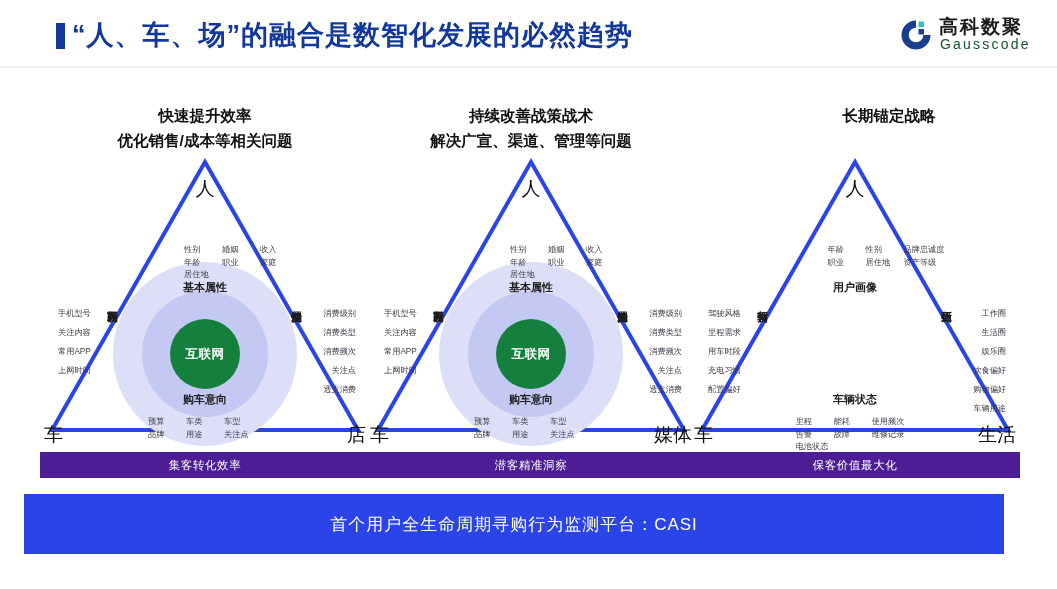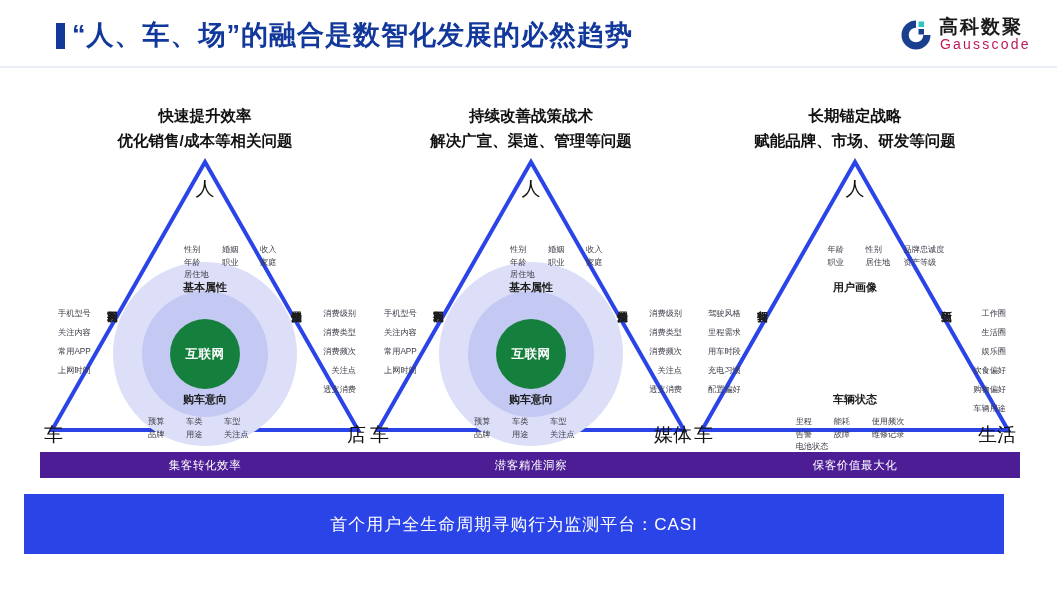--- a/index.html
+++ b/index.html
@@ -12,28 +12,28 @@
   .header{position:absolute;left:0;top:0;width:1057px;height:66px;}
   .title-accent{position:absolute;left:56px;top:23px;width:9px;height:26px;background:#12389b;}
   .title-text{position:absolute;left:72px;top:17px;font-size:27px;font-weight:bold;
     color:#12389b;letter-spacing:1px;white-space:nowrap;text-align:right;}
   .header-rule{position:absolute;left:0;top:66px;width:1057px;height:2px;background:#e9eef7;}
   
   .logo{position:absolute;right:18px;top:12px;width:140px;height:46px;}
   .logo-mark{position:absolute;left:0;top:6px;width:34px;height:34px;}
   .logo-cn{position:absolute;left:40px;top:2px;font-size:19px;font-weight:bold;color:#1a1a1a;
     letter-spacing:2px;white-space:nowrap;}
-  .logo-en{position:absolute;left:41px;top:24px;font-size:14px;color:#be185d;
+  .logo-en{position:absolute;left:41px;top:24px;font-size:14px;color:#14532d;
     letter-spacing:2.2px;white-space:nowrap;}
   
   .caption{position:absolute;width:330px;text-align:center;font-size:15.5px;font-weight:bold;
     color:#111;line-height:25px;top:103px;}
   .caption.c1{left:40px;}
   .caption.c2{left:366px;}
-  .caption.c3{left:690px;text-align:center;}
+  .caption.c3{left:724px;text-align:center;}
   
   .panel{position:absolute;top:158px;width:330px;height:290px;}
   .panel.p1{left:40px;}
   .panel.p2{left:366px;}
   .panel.p3{left:690px;}
   .tri-svg{position:absolute;left:0;top:0;}
   .corner{position:absolute;font-size:19px;color:#111;white-space:nowrap;}
   .corner.apex{top:18px;left:50%;transform:translateX(-50%);}
   .corner.bl{left:4px;bottom:0px;}
   .corner.br{right:4px;bottom:0px;}
@@ -92,21 +92,20 @@
 <div class="caption c1">
   <div>快速提升效率</div>
   <div>优化销售/成本等相关问题</div>
 </div>
 <div class="caption c2">
   <div>持续改善战策战术</div>
   <div>解决广宣、渠道、管理等问题</div>
 </div>
 <div class="caption c3">
   <div>长期锚定战略</div>
-  <div>赋能品牌、市场、研发等问题</div>
 </div>
 
 <div class="panel p1">
     <svg class="tri-svg" width="330" height="290">
       <polygon points="165,4 318,272 12,272" fill="none" stroke="#2a44e8" stroke-width="4"></polygon>
     </svg>
     <div class="corner apex">人</div>
     <div class="corner bl">车</div>
     <div class="corner br">店</div>
     <div class="ring-outer">

